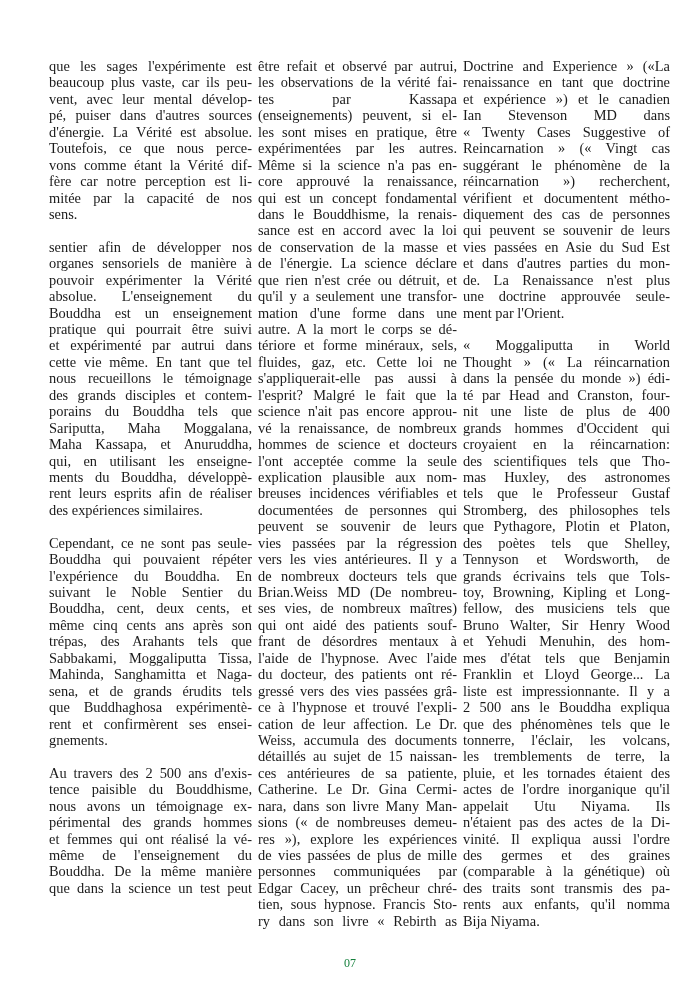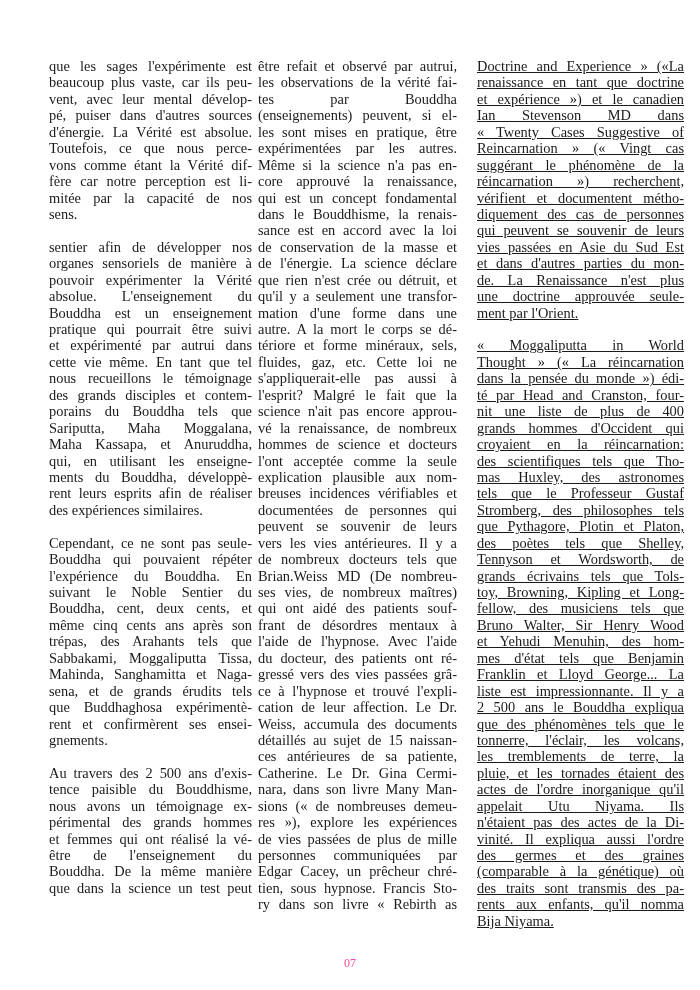--- a/index.html
+++ b/index.html
@@ -2,25 +2,25 @@
 <html><head>
 <meta charset="utf-8">
 <style>
   html, body { margin:0; padding:0; background:#ffffff; }
   body { width:700px; height:990px; position:relative; overflow:hidden;
          font-family:"Liberation Serif", "DejaVu Serif", serif; color:#1a1a1a; }
   .page { position:absolute; left:0; top:0; width:672px; height:990px; background:#fff;margin-top:20px; }
   .col { position:absolute; top:38px; font-size:14.4px; line-height:16.45px; }
   #col-1 { left:49px; width:203px; }
   #col-2 { left:258px; width:199px; }
-  #col-3 { left:477px; width:207px;text-decoration:underline; }
+  #col-3 { left:463px; width:207px; }
   .para { margin:0 0 16.45px 0; }
   .line { display:block; white-space:nowrap; text-align:justify; text-align-last:justify; height:16.45px; overflow:visible; }
   .line.last { text-align-last:left; }
-  .page-number { position:absolute; left:0; width:700px; top:936px; text-align:center; font-size:12px; color:#ec4899; }
+  .page-number { position:absolute; left:0; width:700px; top:936px; text-align:center; font-size:12px; color:#15803d; }
 </style>
 </head>
 <body>
 
 <div class="page">
   <div class="col" id="col-1">
       <div class="para">
         <span class="line">que les sages l'expérimente est</span>
         <span class="line">beaucoup plus vaste, car ils peu-</span>
         <span class="line">vent, avec leur mental dévelop-</span>
@@ -65,30 +65,30 @@
         <span class="line">que Buddhaghosa expérimentè-</span>
         <span class="line">rent et confirmèrent ses ensei-</span>
         <span class="line last">gnements.</span>
       </div>
       <div class="para">
         <span class="line">Au travers des 2 500 ans d'exis-</span>
         <span class="line">tence paisible du Bouddhisme,</span>
         <span class="line">nous avons un témoignage ex-</span>
         <span class="line">périmental des grands hommes</span>
         <span class="line">et femmes qui ont réalisé la vé-</span>
-        <span class="line">être de l'enseignement du</span>
+        <span class="line">même de l'enseignement du</span>
         <span class="line">Bouddha. De la même manière</span>
         <span class="line">que dans la science un test peut</span>
       </div>
     </div>
   <div class="col" id="col-2">
       <div class="para">
         <span class="line">être refait et observé par autrui,</span>
         <span class="line">les observations de la vérité fai-</span>
-        <span class="line">tes par Bouddha</span>
+        <span class="line">tes par Kassapa</span>
         <span class="line">(enseignements) peuvent, si el-</span>
         <span class="line">les sont mises en pratique, être</span>
         <span class="line">expérimentées par les autres.</span>
         <span class="line">Même si la science n'a pas en-</span>
         <span class="line">core approuvé la renaissance,</span>
         <span class="line">qui est un concept fondamental</span>
         <span class="line">dans le Bouddhisme, la renais-</span>
         <span class="line">sance est en accord avec la loi</span>
         <span class="line">de conservation de la masse et</span>
         <span class="line">de l'énergie. La science déclare</span>
@@ -101,20 +101,21 @@
         <span class="line">s'appliquerait-elle pas aussi à</span>
         <span class="line">l'esprit? Malgré le fait que la</span>
         <span class="line">science n'ait pas encore approu-</span>
         <span class="line">vé la renaissance, de nombreux</span>
         <span class="line">hommes de science et docteurs</span>
         <span class="line">l'ont acceptée comme la seule</span>
         <span class="line">explication plausible aux nom-</span>
         <span class="line">breuses incidences vérifiables et</span>
         <span class="line">documentées de personnes qui</span>
         <span class="line">peuvent se souvenir de leurs</span>
+        <span class="line">vies passées par la régression</span>
         <span class="line">vers les vies antérieures. Il y a</span>
         <span class="line">de nombreux docteurs tels que</span>
         <span class="line">Brian.Weiss MD (De nombreu-</span>
         <span class="line">ses vies, de nombreux maîtres)</span>
         <span class="line">qui ont aidé des patients souf-</span>
         <span class="line">frant de désordres mentaux à</span>
         <span class="line">l'aide  de l'hypnose. Avec l'aide</span>
         <span class="line">du docteur, des patients ont ré-</span>
         <span class="line">gressé vers des vies passées grâ-</span>
         <span class="line">ce à l'hypnose et trouvé l'expli-</span>

